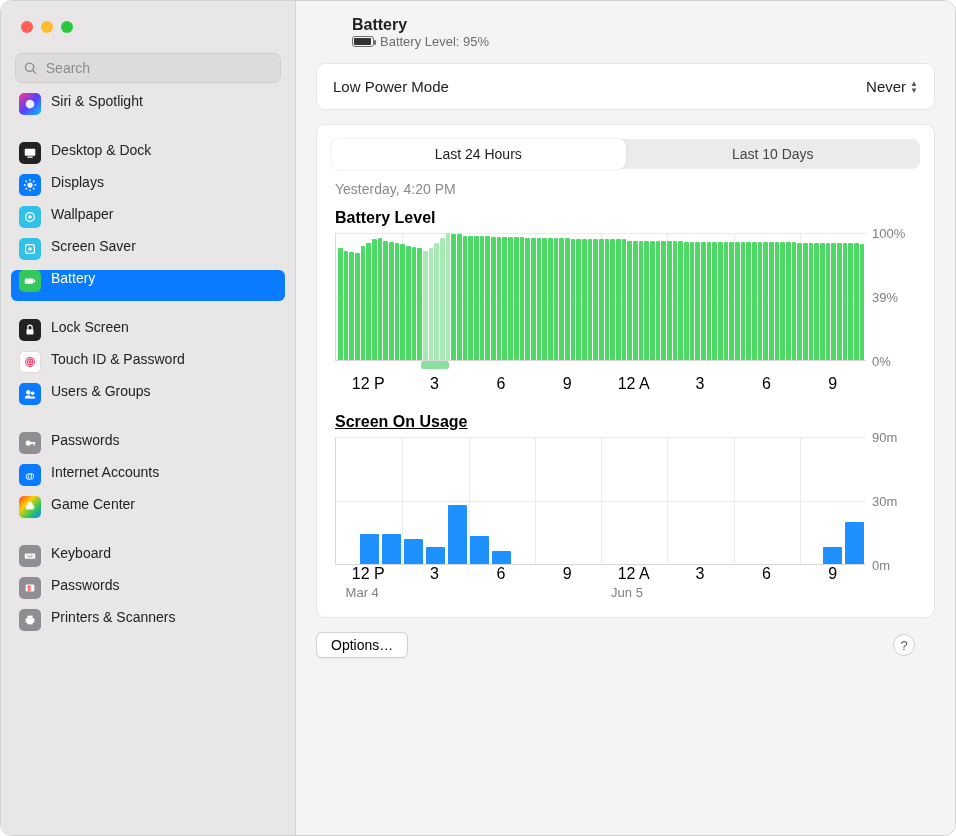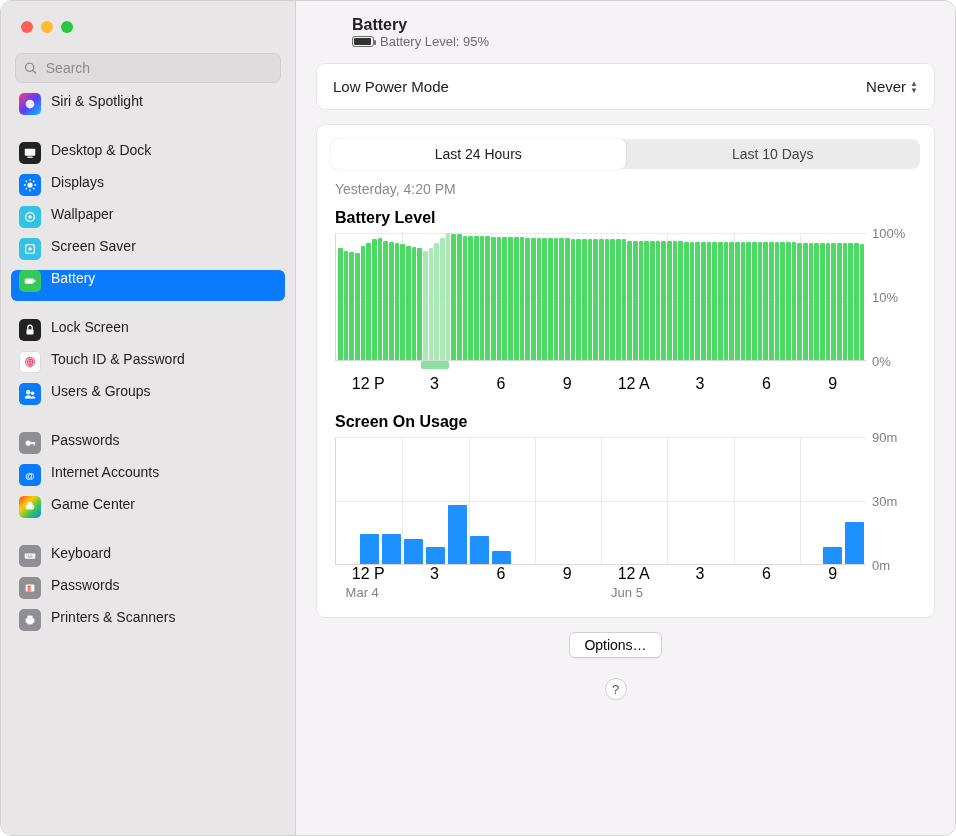--- a/index.html
+++ b/index.html
@@ -112,22 +112,22 @@
   .bars{position:absolute;left:0;right:0;top:0;bottom:0;display:flex;
     align-items:flex-end;gap:1px;padding:0 2px;}
   .bar{flex:1;}
   .bar.green{background:#4cd964; border-radius:1px 1px 0 0;}
   .bar.green.light{background:#a8eab4;}
   .bar.blue{background:#1e90ff; border-radius:1px 1px 0 0;}
   .charging-ind{position:absolute;bottom:-14px;background:#8be0a0;border-radius:2px;}
   .daylabels{font-size:13px;color:#7f7f7f;margin-top:2px;position:relative;height:18px;}
   .daylabels span{position:absolute;}
 
-  .footer{display:flex;justify-content:flex-start;align-items:center;gap:20px;
-    padding:0 20px 0 0;flex-direction:column;}
+  .footer{display:flex;justify-content:space-between;align-items:center;gap:6px;
+    padding:0 20px 0 0;}
   .btn{background:#fff;border:1px solid #d0d0d0;border-radius:6px;
     padding:4px 14px;font-size:14px;box-shadow:0 1px 1px rgba(0,0,0,0.05);}
   .helpbtn{width:22px;height:22px;border:1px solid #d0d0d0;border-radius:50%;
     background:#fff;display:flex;align-items:center;justify-content:center;
     font-size:13px;color:#555;}
 </style>
 </head>
 <body>
 
 <div class="window">
@@ -463,40 +463,40 @@
                   <div class="bar green" style="height: 92%;"></div>
                   <div class="bar green" style="height: 92%;"></div>
                   <div class="bar green" style="height: 92%;"></div>
                   <div class="bar green" style="height: 92%;"></div>
                   <div class="bar green" style="height: 92%;"></div>
                   <div class="bar green" style="height: 91%;"></div>
                 </div>
               </div>
             <div class="ylabels">
               <div style="top:0%">100%</div>
-              <div style="top:50%">10%</div>
+              <div style="top:50%">39%</div>
               <div style="top:100%">0%</div>
             </div>
           </div>
           <div style="position: relative; height: 14px; margin-right: 50px;" id="chargingRow">
               <div class="charging-ind" style="left: 16.129%; width: 5.37634%; height: 8px; top: 0px; position: absolute;"></div>
             </div>
           <div class="xaxis-wrap" id="battX" style="margin-right:50px;">
               <span style="position: absolute; left: 6.25%; transform: translateX(-50%);">12 P</span>
               <span style="position: absolute; left: 18.75%; transform: translateX(-50%);">3</span>
               <span style="position: absolute; left: 31.25%; transform: translateX(-50%);">6</span>
               <span style="position: absolute; left: 43.75%; transform: translateX(-50%);">9</span>
               <span style="position: absolute; left: 56.25%; transform: translateX(-50%);">12 A</span>
               <span style="position: absolute; left: 68.75%; transform: translateX(-50%);">3</span>
               <span style="position: absolute; left: 81.25%; transform: translateX(-50%);">6</span>
               <span style="position: absolute; left: 93.75%; transform: translateX(-50%);">9</span>
             </div>
         </div>
 
-        <div class="chart-block" style="margin-top:14px;">
+        <div class="chart-block" style="margin-top:14px;text-decoration:underline;">
           <div class="chart-title">Screen On Usage</div>
           <div class="chart-wrap" style="height:128px;">
             <div class="plot" id="usagePlot">
               <div class="gridline" style="top:0%"></div>
               <div class="gridline" style="top:50%"></div>
             <div class="vgrid" style="left: 12.5%;"></div>
                 <div class="vgrid" style="left: 25%;"></div>
                 <div class="vgrid" style="left: 37.5%;"></div>
                 <div class="vgrid" style="left: 50%;"></div>
                 <div class="vgrid" style="left: 62.5%;"></div>

